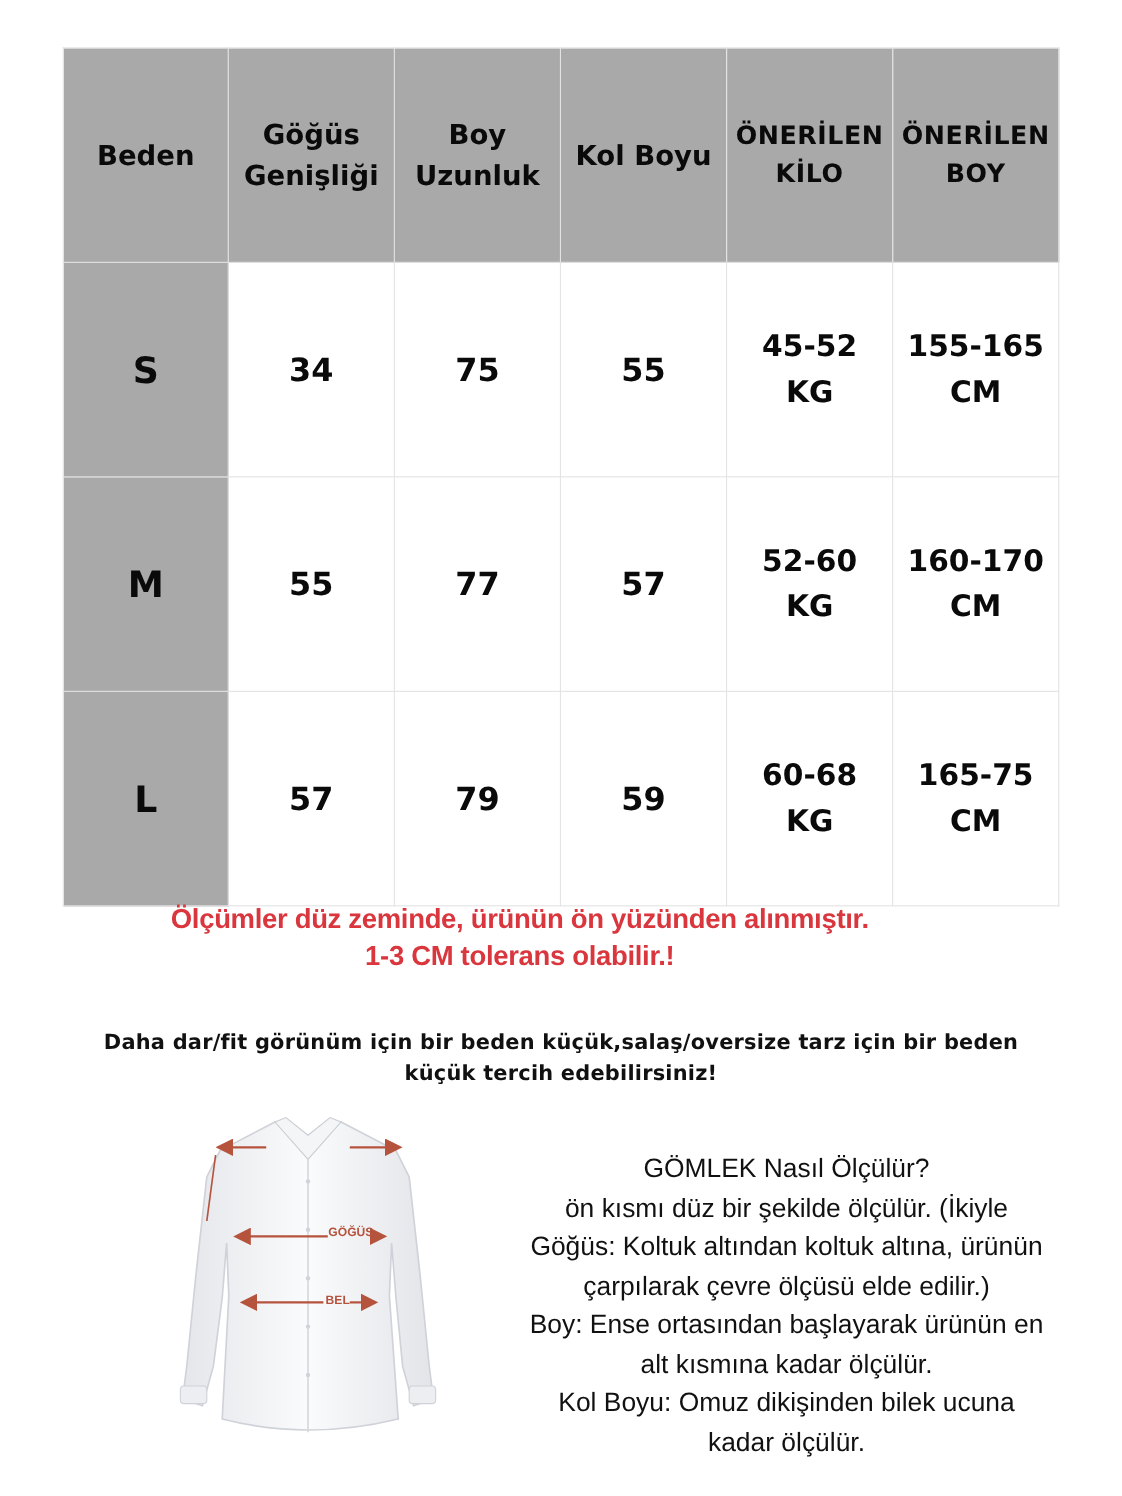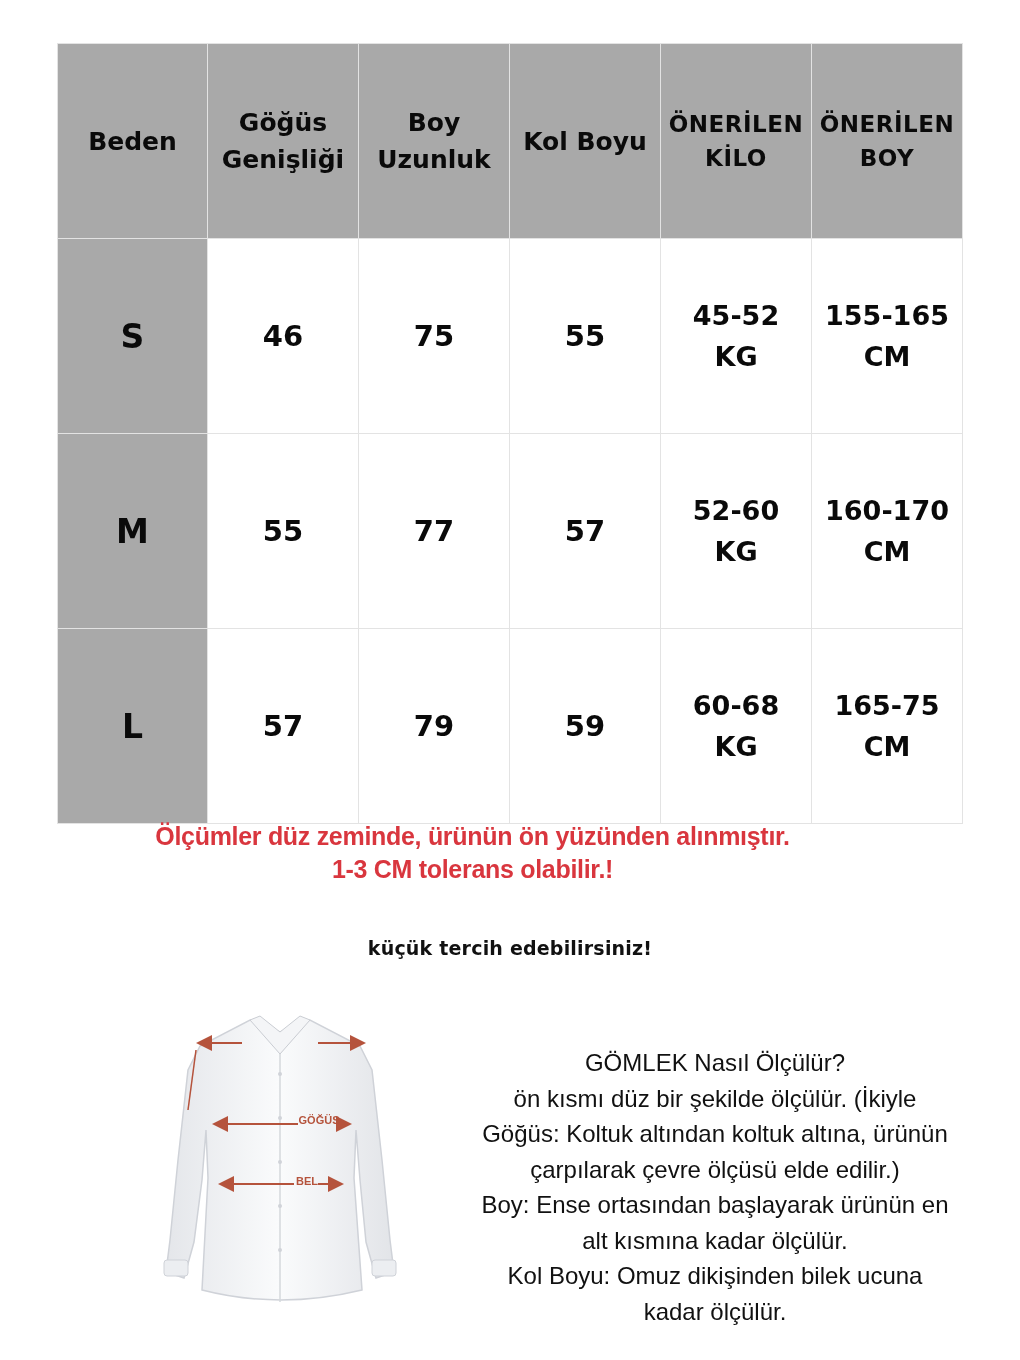--- a/index.html
+++ b/index.html
@@ -59,21 +59,21 @@
       <th><span>Göğüs</span><br><span>Genişliği</span></th>
       <th><span>Boy</span><br><span>Uzunluk</span></th>
       <th><span>Kol Boyu</span></th>
       <th class="caps"><span>ÖNERİLEN</span><br><span>KİLO</span></th>
       <th class="caps"><span>ÖNERİLEN</span><br><span>BOY</span></th>
     </tr>
   </thead>
   <tbody>
     <tr>
       <td class="size-cell">S</td>
-      <td>46</td>
+      <td>34</td>
       <td>75</td>
       <td>55</td>
       <td class="two-line"><span>45-52</span><br><span>KG</span></td>
       <td class="two-line"><span>155-165</span><br><span>CM</span></td>
     </tr>
     <tr>
       <td class="size-cell">M</td>
       <td>55</td>
       <td>77</td>
       <td>57</td>
@@ -90,20 +90,21 @@
     </tr>
   </tbody>
 </table>
 
 <div class="notice">
   <div>Ölçümler düz zeminde, ürünün ön yüzünden alınmıştır.</div>
   <div>1-3 CM tolerans olabilir.!</div>
 </div>
 
 <div class="tip">
+  <div>Daha dar/fit görünüm için bir beden küçük,salaş/oversize tarz için bir beden</div>
   <div>küçük tercih edebilirsiniz!</div>
 </div>
 
 <svg class="shirt-figure" viewBox="0 0 260 300" xmlns="http://www.w3.org/2000/svg">
   <defs>
     <linearGradient id="shirtShade" x1="0" y1="0" x2="1" y2="0">
       <stop offset="0" stop-color="#e4e6ea"></stop>
       <stop offset="0.5" stop-color="#fafbfc"></stop>
       <stop offset="1" stop-color="#e2e4e8"></stop>
     </linearGradient>

